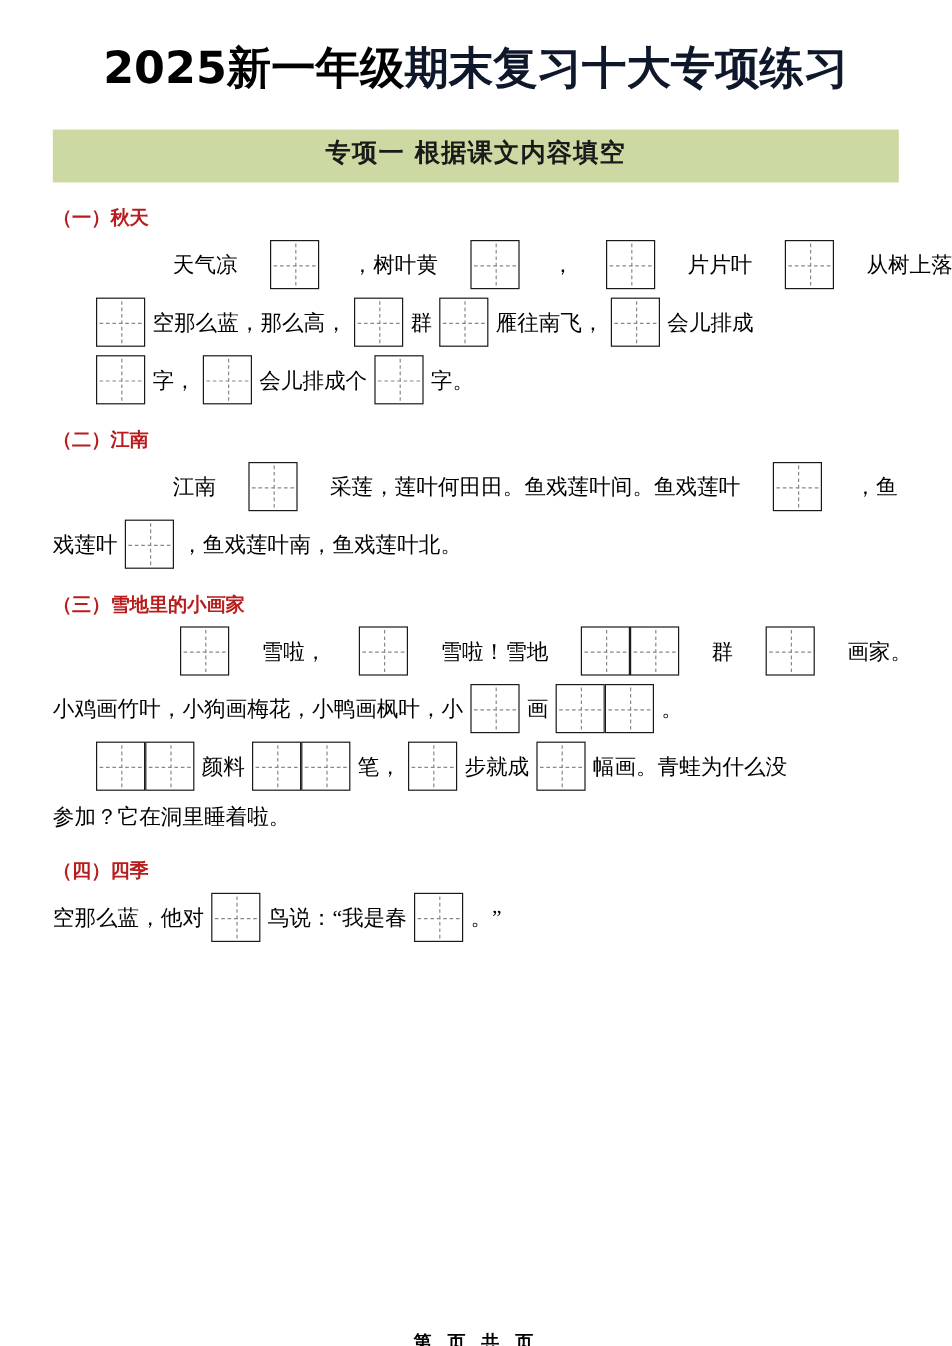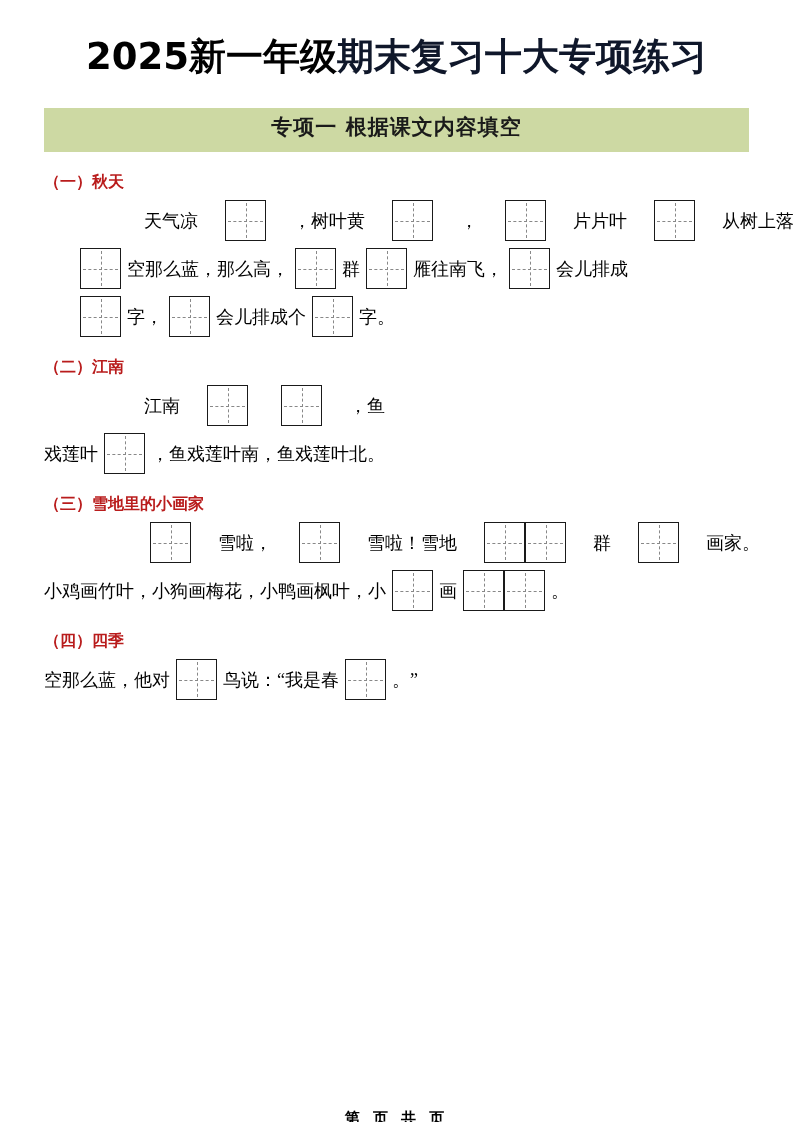--- a/index.html
+++ b/index.html
@@ -181,20 +181,21 @@
           <span class="bx"></span>
         </span>
         <span class="txt">字。</span>
       </div>
       <div class="subhead">（二）江南</div>
       <div class="line indent2">
         <span class="txt">江南</span>
         <span class="boxes">
           <span class="bx"></span>
         </span>
+        <span class="txt">采莲，莲叶何田田。鱼戏莲叶间。鱼戏莲叶</span>
         <span class="boxes">
           <span class="bx"></span>
         </span>
         <span class="txt">，鱼</span>
       </div>
       <div class="line ">
         <span class="txt">戏莲叶</span>
         <span class="boxes">
           <span class="bx"></span>
         </span>
@@ -225,20 +226,43 @@
         <span class="boxes">
           <span class="bx"></span>
         </span>
         <span class="txt">画</span>
         <span class="boxes">
           <span class="bx"></span>
           <span class="bx"></span>
         </span>
         <span class="txt">。</span>
       </div>
+      <div class="line indent3">
+        <span class="boxes">
+          <span class="bx"></span>
+          <span class="bx"></span>
+        </span>
+        <span class="txt">颜料</span>
+        <span class="boxes">
+          <span class="bx"></span>
+          <span class="bx"></span>
+        </span>
+        <span class="txt">笔，</span>
+        <span class="boxes">
+          <span class="bx"></span>
+        </span>
+        <span class="txt">步就成</span>
+        <span class="boxes">
+          <span class="bx"></span>
+        </span>
+        <span class="txt">幅画。青蛙为什么没</span>
+      </div>
+      <div class="line ">
+        <span class="txt">参加？它在洞里睡着啦。</span>
+      </div>
       <div class="subhead">（四）四季</div>
       <div class="line ">
         <span class="txt">空那么蓝，他对</span>
         <span class="boxes">
           <span class="bx"></span>
         </span>
         <span class="txt">鸟说：“我是春</span>
         <span class="boxes">
           <span class="bx"></span>
         </span>

